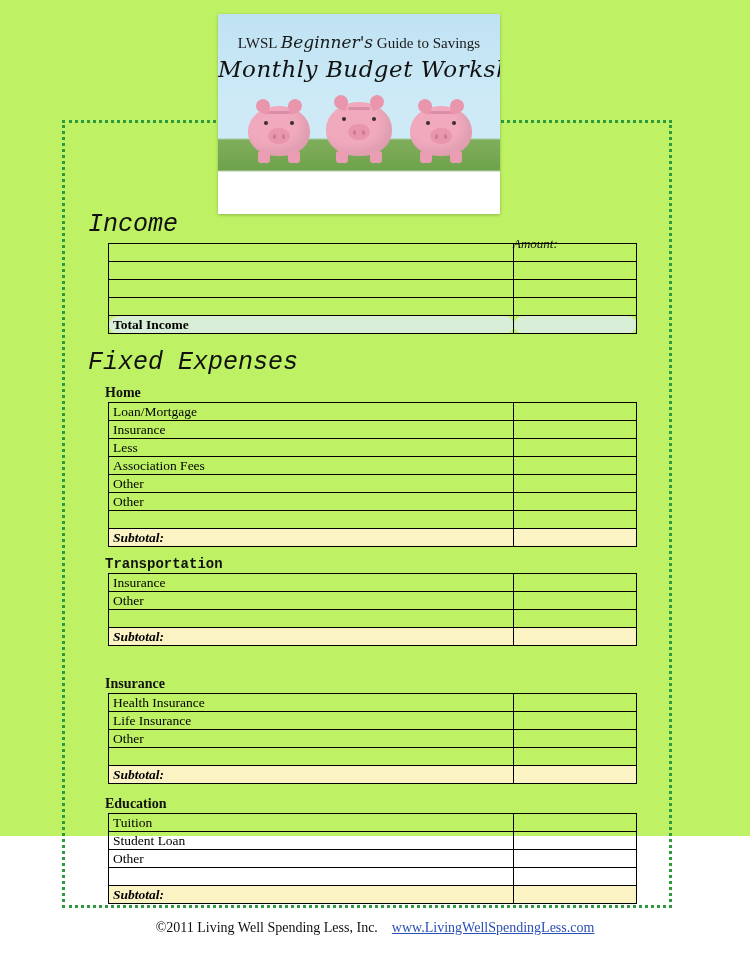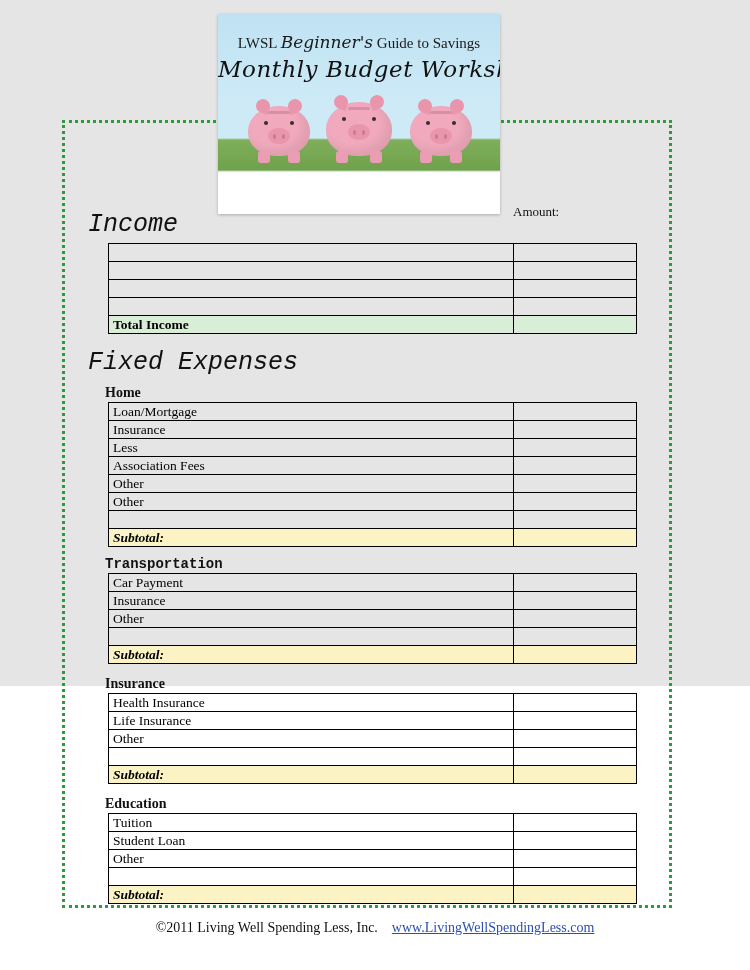--- a/index.html
+++ b/index.html
@@ -13,22 +13,22 @@
     font-family: "Liberation Serif", serif;
     color: #000;
     position: relative;
     overflow: hidden;
   }
 
   .page {
     position: absolute;
     left: 0; top: 0;
     width: 750px;
-    height: 686px;
-    background: #e5e5e5;
+    height: 836px;
+    background: #bef264;
   }
 
   
   .dotted-frame {
     position: absolute;
     left: 62px;
     top: 120px;
     width: 610px;
     height: 788px;
     border: 3px dotted #2e9a3e;
@@ -270,21 +270,21 @@
       <div class="snout">
         <div class="nostril l"></div>
         <div class="nostril r"></div>
       </div>
       <div class="leg l"></div>
       <div class="leg r"></div>
     </div>
   </div>
 
   <div class="script-head" style="left:88px; top:210px;">Income</div>
-  <div class="amount-label" style="left:513px; top:204px;">Amount:</div>
+  <div class="amount-label" style="left:513px; top:236px;font-style:italic;">Amount:</div>
 
   <table class="sheet" style="left:108px; top:243px; width:520px;">
     <tbody>
       <tr>
         <td class="label-col"></td>
         <td class="amt-col"></td>
       </tr>
       <tr>
         <td class="label-col"></td>
         <td class="amt-col"></td>
@@ -340,24 +340,20 @@
       <tr class="subtotal-row">
         <td class="label-col">Subtotal:</td>
         <td class="amt-col"></td>
       </tr>
     </tbody>
   </table>
 
   <div class="group-head" style="left:105px; top:556px;font-family:Liberation Mono, monospace;">Transportation</div>
   <table class="sheet" style="left:108px; top:573px; width:520px;">
     <tbody>
-      <tr>
-        <td class="label-col">Car Payment</td>
-        <td class="amt-col"></td>
-      </tr>
       <tr>
         <td class="label-col">Insurance</td>
         <td class="amt-col"></td>
       </tr>
       <tr>
         <td class="label-col">Other</td>
         <td class="amt-col"></td>
       </tr>
       <tr class="blank-row">
         <td class="label-col"></td>

